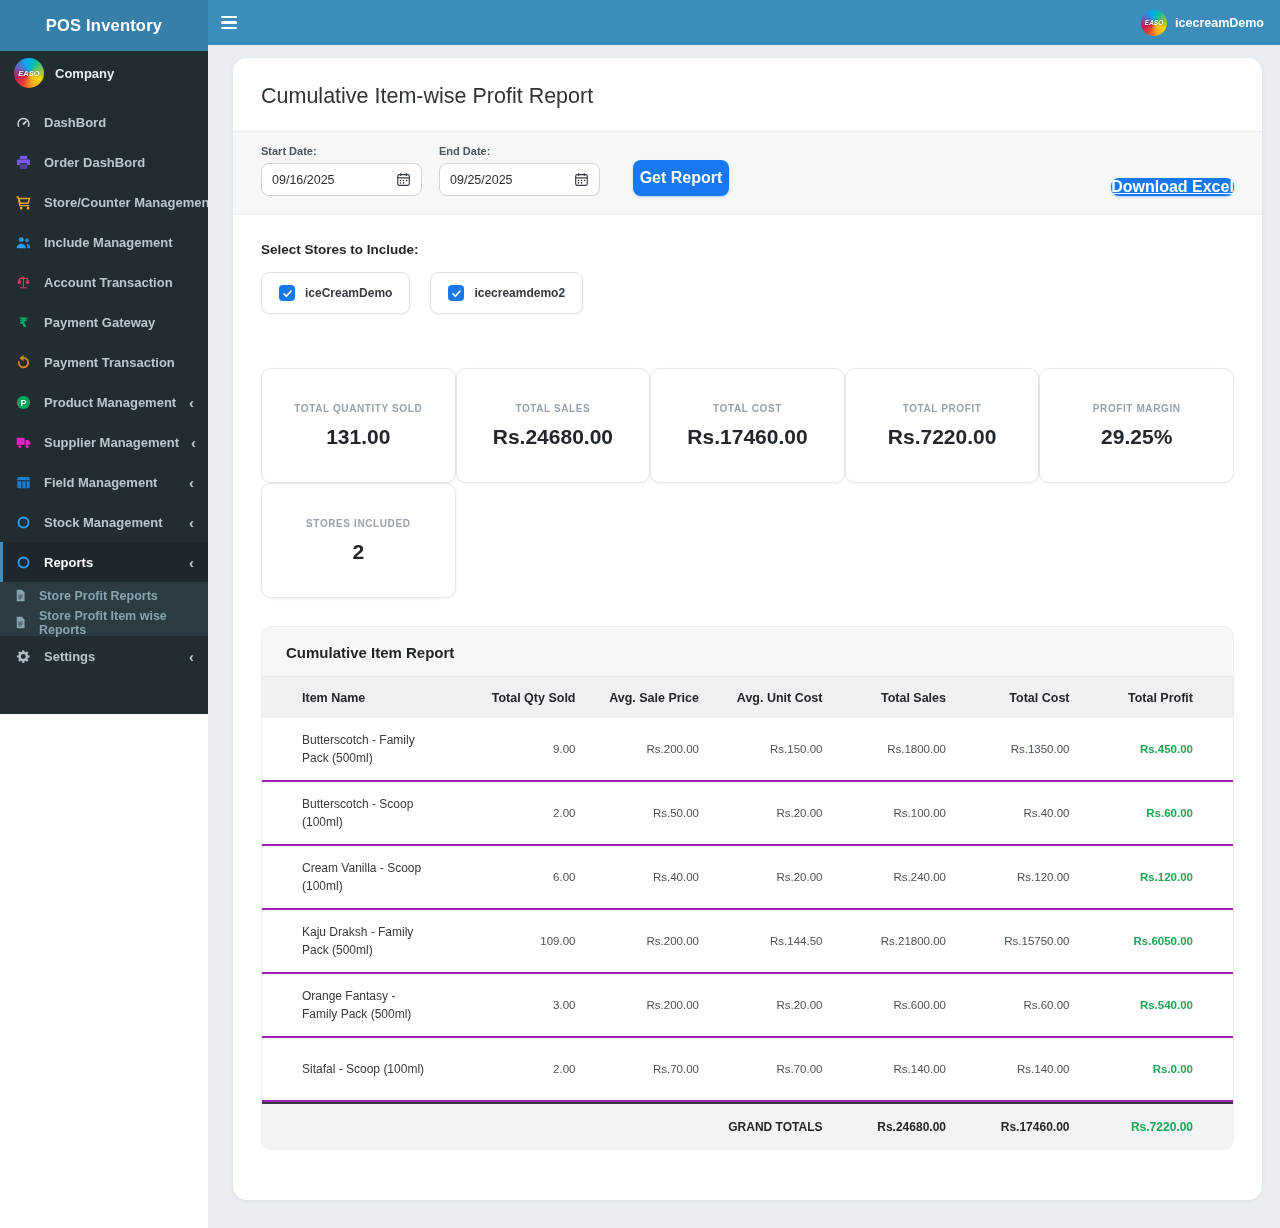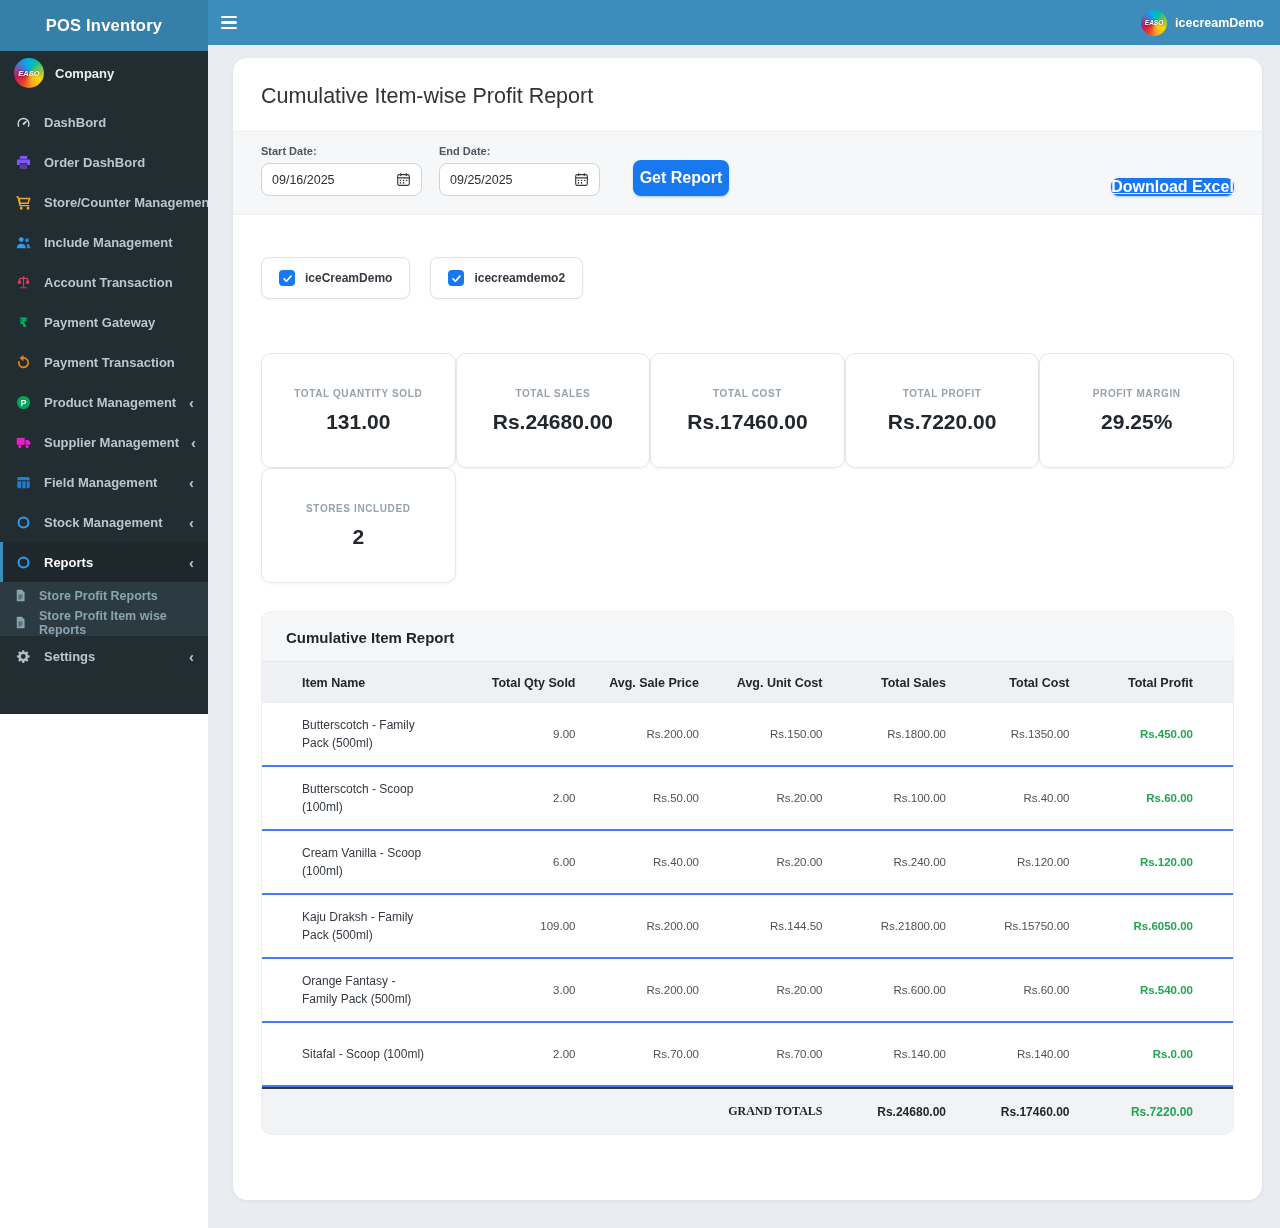--- a/index.html
+++ b/index.html
@@ -78,27 +78,27 @@
   .sum-label { font-size:10px; font-weight:600; letter-spacing:.6px; color:#99a2ab; margin-bottom:11px; text-align:center; }
   .sum-value { font-size:21px; font-weight:bold; color:#23272b; }
 
   .table-card { margin:28px 28px 0; background:#f6f7f9; border:1px solid #eceef1; border-radius:10px; overflow:hidden; }
   .table-title { padding:17px 24px 15px; font-size:15px; font-weight:bold; color:#1f2428; }
   .tgrid { display:grid; grid-template-columns:150px repeat(6,1fr); align-items:center; padding:0 40px; }
   .thead { background:#eef0f3; border-top:1px solid #e4e7ea; height:42px; }
   .thead .tc { font-size:12.5px; font-weight:bold; color:#23272b; }
   .tc { text-align:right; }
   .tc.first { text-align:left; }
-  .trow { background:#fff; min-height:64px; border-bottom:2px solid #3b82f6; }
+  .trow { background:#fff; min-height:64px; border-bottom:2px solid #a21caf; }
   .trow .tc { font-size:11.5px; color:#4a5258; }
   .trow .tc.first { font-size:12px; color:#343a40; line-height:1.5; max-width:128px; }
   .tc.profit { color:#1fa653 !important; font-weight:bold; }
   .grand { background:#f1f3f5; border-top:2px solid #33393f; height:47px; }
   .grand .tc { font-size:12px; font-weight:bold; color:#23272b; }
-  .grand .glabel { grid-column:1 / 5;font-family:Liberation Serif, serif; }
+  .grand .glabel { grid-column:1 / 5; }
 </style>
 </head>
 <body>
 
 <div class="topbar">
   <div class="brand">POS Inventory</div>
   <div class="nav">
     <div class="burger">
         <div></div>
         <div></div>
@@ -292,20 +292,21 @@
               <path d="M1.8 6.2h12.4M5 1.4v2.8M11 1.4v2.8"></path>
               <path stroke-width="1.7" stroke-linecap="round" d="M4.7 9h.01M8 9h.01M11.3 9h.01M4.7 11.6h.01M8 11.6h.01"></path>
             </svg>
         </div>
       </div>
       <button class="btn get">Get Report</button>
       <button class="btn dl">Download Excel</button>
     </div>
 
     <div class="stores-sec">
+      <div class="stores-label">Select Stores to Include:</div>
       <div class="stores-row" id="stores-row">
           <div class="store-chip">
             <span class="cbox">
               <svg viewBox="0 0 16 16">
                 <path fill="none" stroke="#fff" stroke-width="2.4" stroke-linecap="round" stroke-linejoin="round" d="M3 8.6 6.4 12 13 4.6"></path>
               </svg>
             </span>
             <span class="lbl">iceCreamDemo</span>
           </div>
           <div class="store-chip">

